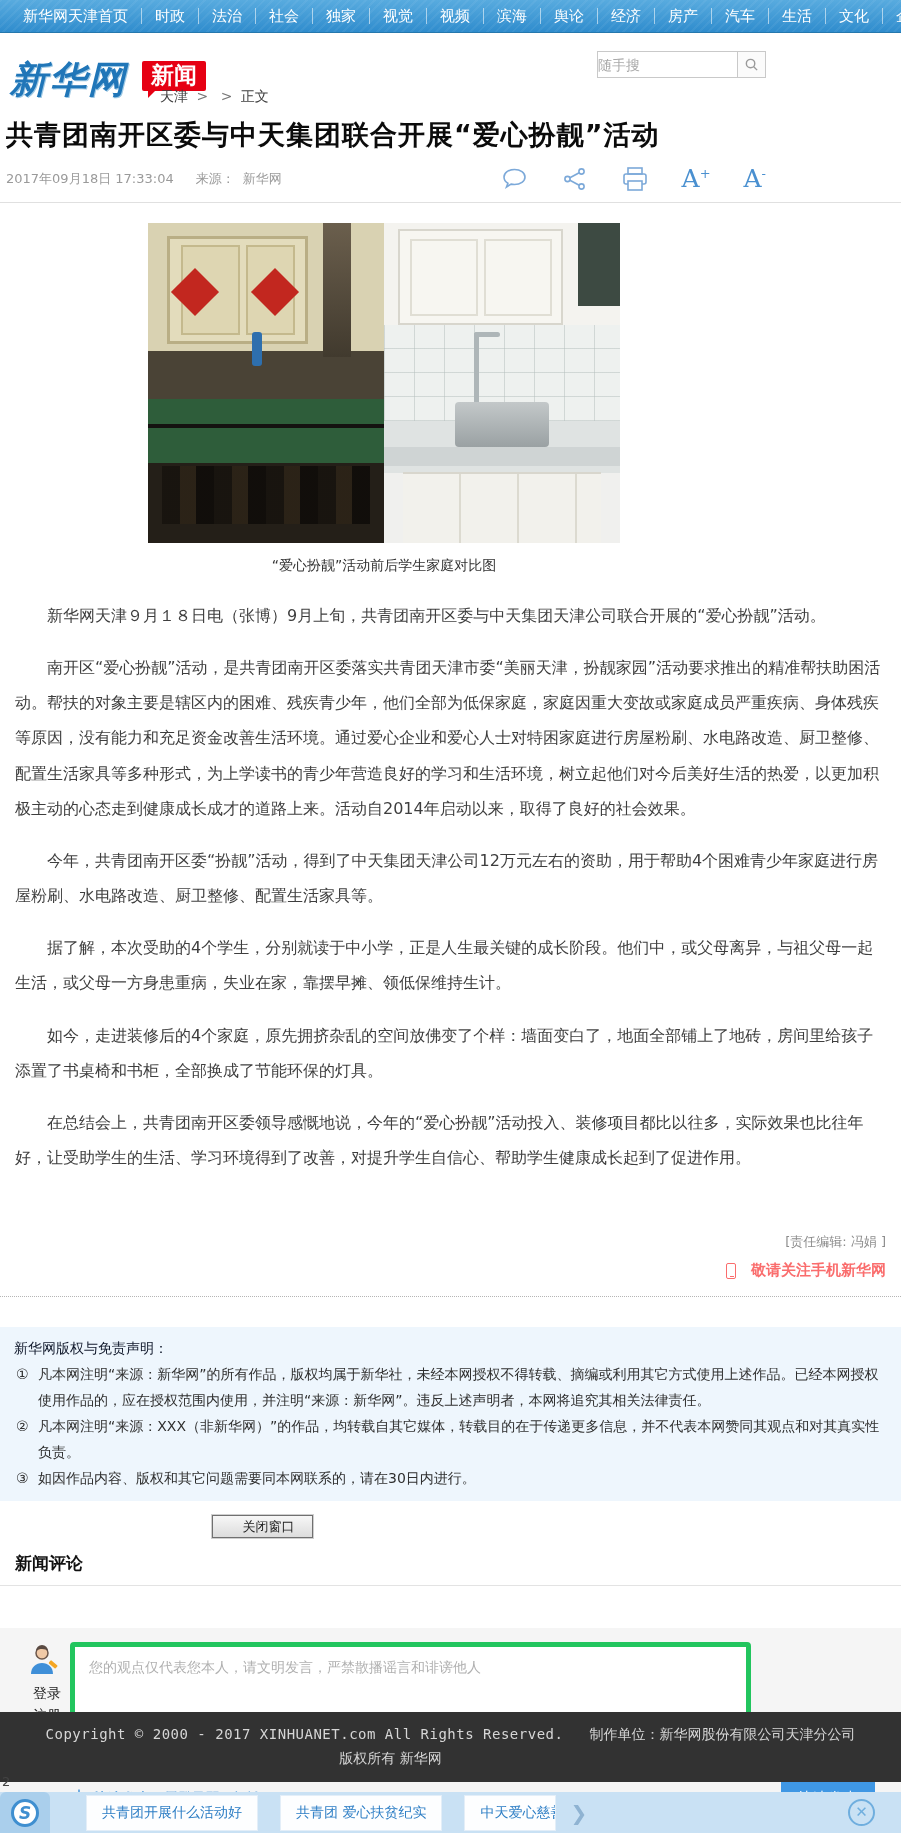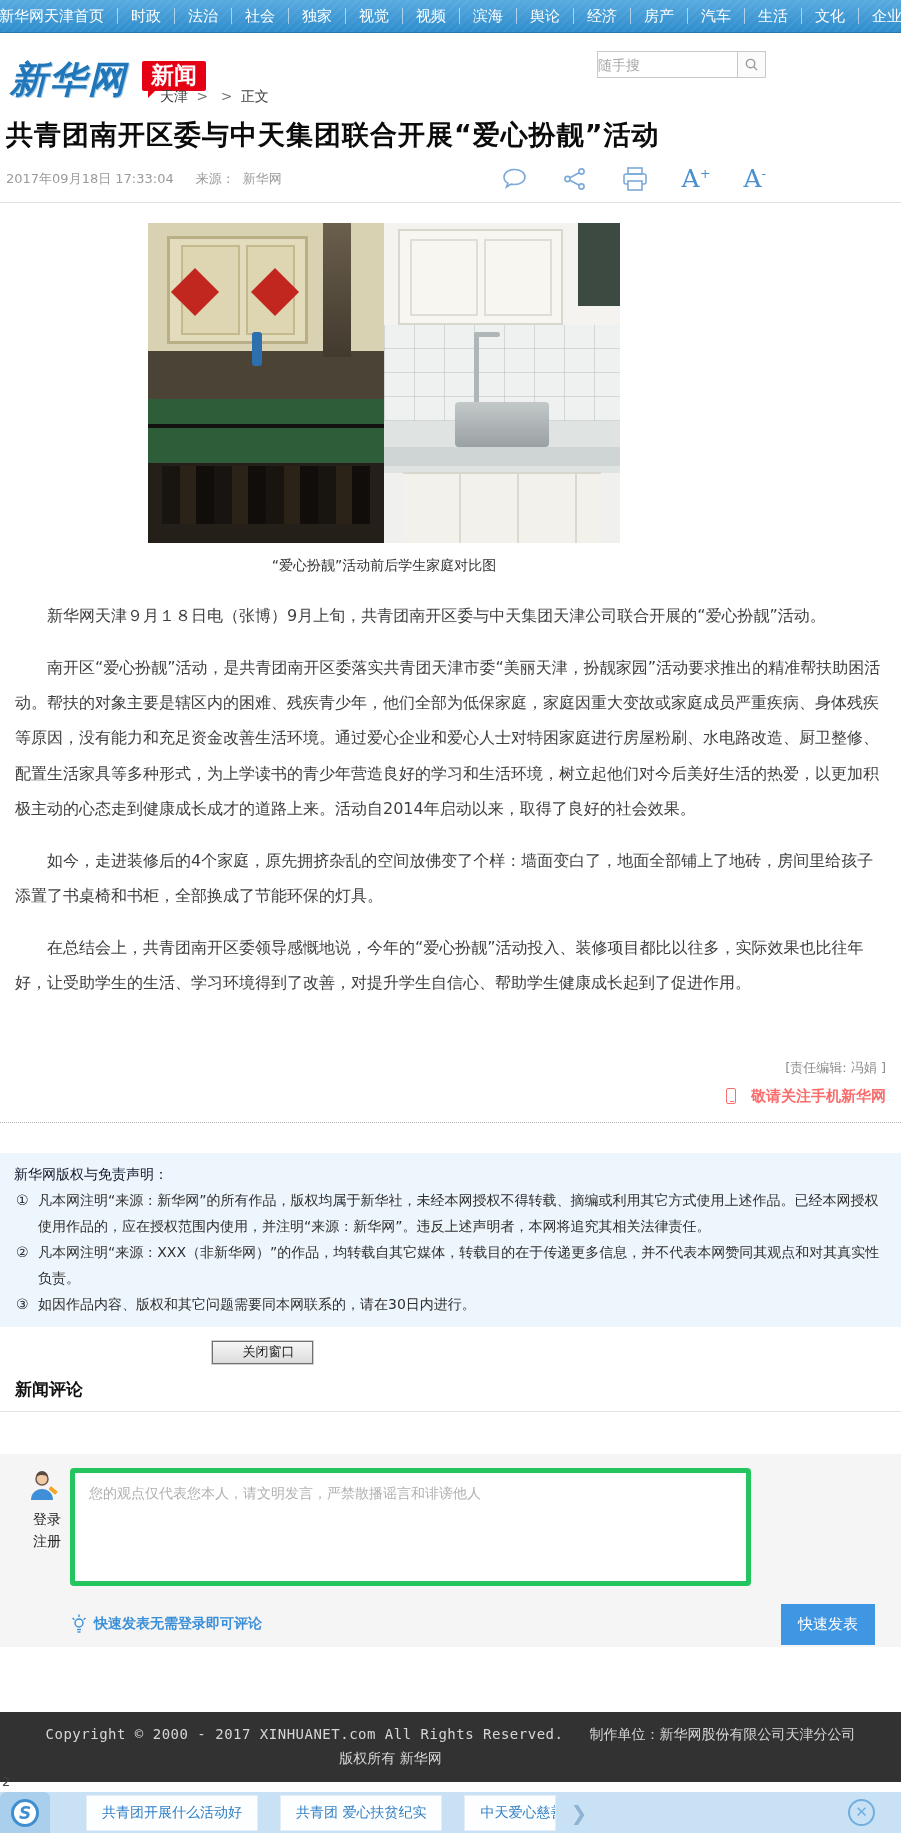--- a/index.html
+++ b/index.html
@@ -12,21 +12,21 @@
 
   
   .topnav {
     height: 33px;
     background: linear-gradient(#58abdf, #2f8ccd);
     background-image:
       repeating-linear-gradient(135deg, rgba(255,255,255,.05) 0 2px, rgba(0,0,0,0) 2px 6px),
       linear-gradient(#58abdf, #2f8ccd);
     border-bottom: 1px solid #2678ad;
     display: flex; align-items: center;
-    padding: 0 10px; white-space: nowrap; overflow: hidden; justify-content: center;
+    padding: 0 10px; white-space: nowrap; overflow: hidden;
   }
   .topnav a {
     color: #fff; text-decoration: none; font-size: 15px;
     padding: 0 13px; line-height: 16px; cursor: pointer;
   }
   .topnav a + a { border-left: 1px solid rgba(255,255,255,.55); }
 
   
   .header { width: 768px; position: relative; height: 77px; }
   .logo {
@@ -343,20 +343,22 @@
     <div class="pa-sink"></div>
     <div class="pa-counter"></div>
     <div class="pa-lowercab"></div>
   </div>
 </div>
 <div class="photo-caption">“爱心扮靓”活动前后学生家庭对比图</div>
 
 <div class="article-body">
   <p>新华网天津９月１８日电（张博）9月上旬，共青团南开区委与中天集团天津公司联合开展的“爱心扮靓”活动。</p>
   <p>南开区“爱心扮靓”活动，是共青团南开区委落实共青团天津市委“美丽天津，扮靓家园”活动要求推出的精准帮扶助困活动。帮扶的对象主要是辖区内的困难、残疾青少年，他们全部为低保家庭，家庭因重大变故或家庭成员严重疾病、身体残疾等原因，没有能力和充足资金改善生活环境。通过爱心企业和爱心人士对特困家庭进行房屋粉刷、水电路改造、厨卫整修、配置生活家具等多种形式，为上学读书的青少年营造良好的学习和生活环境，树立起他们对今后美好生活的热爱，以更加积极主动的心态走到健康成长成才的道路上来。活动自2014年启动以来，取得了良好的社会效果。</p>
+  <p>今年，共青团南开区委“扮靓”活动，得到了中天集团天津公司12万元左右的资助，用于帮助4个困难青少年家庭进行房屋粉刷、水电路改造、厨卫整修、配置生活家具等。</p>
+  <p>据了解，本次受助的4个学生，分别就读于中小学，正是人生最关键的成长阶段。他们中，或父母离异，与祖父母一起生活，或父母一方身患重病，失业在家，靠摆早摊、领低保维持生计。</p>
   <p>如今，走进装修后的4个家庭，原先拥挤杂乱的空间放佛变了个样：墙面变白了，地面全部铺上了地砖，房间里给孩子添置了书桌椅和书柜，全部换成了节能环保的灯具。</p>
   <p>在总结会上，共青团南开区委领导感慨地说，今年的“爱心扮靓”活动投入、装修项目都比以往多，实际效果也比往年好，让受助学生的生活、学习环境得到了改善，对提升学生自信心、帮助学生健康成长起到了促进作用。</p>
 </div>
 
 <div class="editor-line">[责任编辑: 冯娟 ]</div>
 
 <div class="mobile-line">
   <span class="phone-icon"></span>
   <span>敬请关注手机新华网</span>
 </div>

